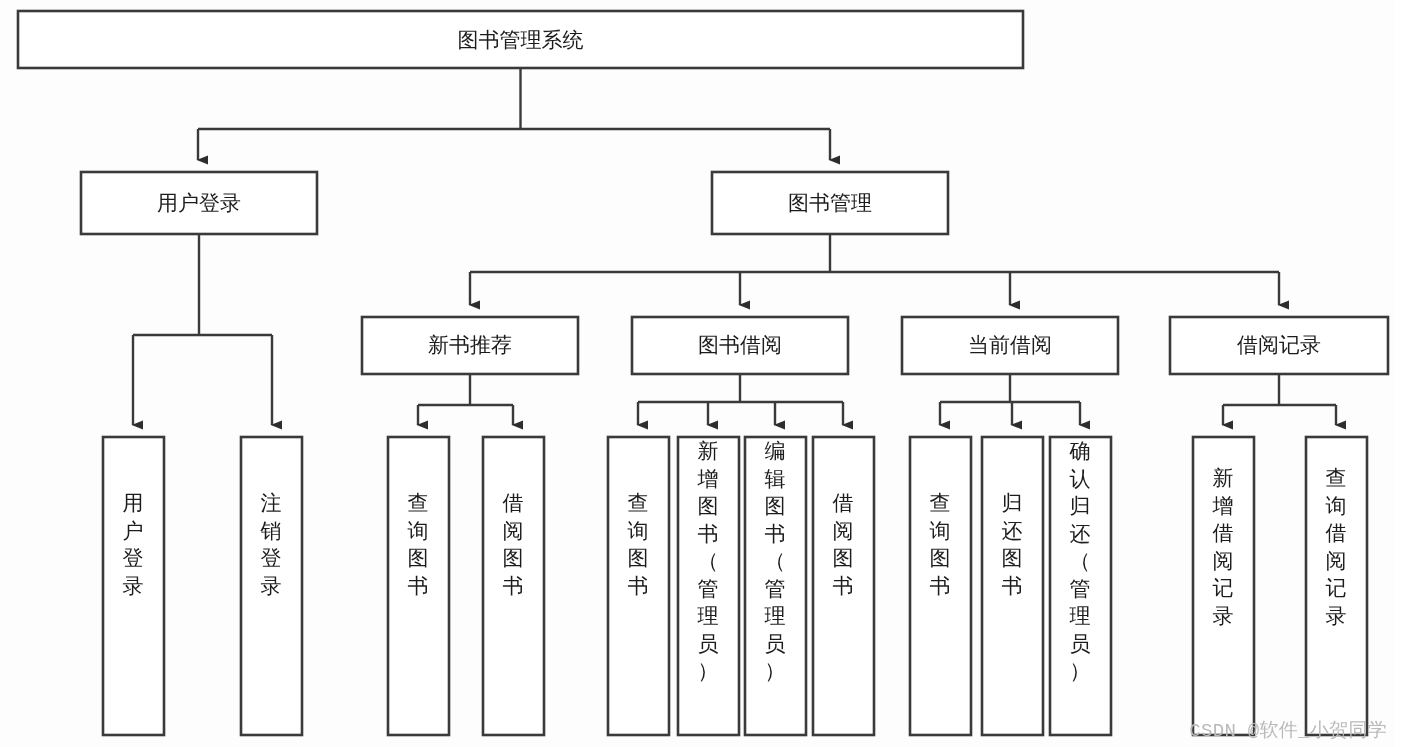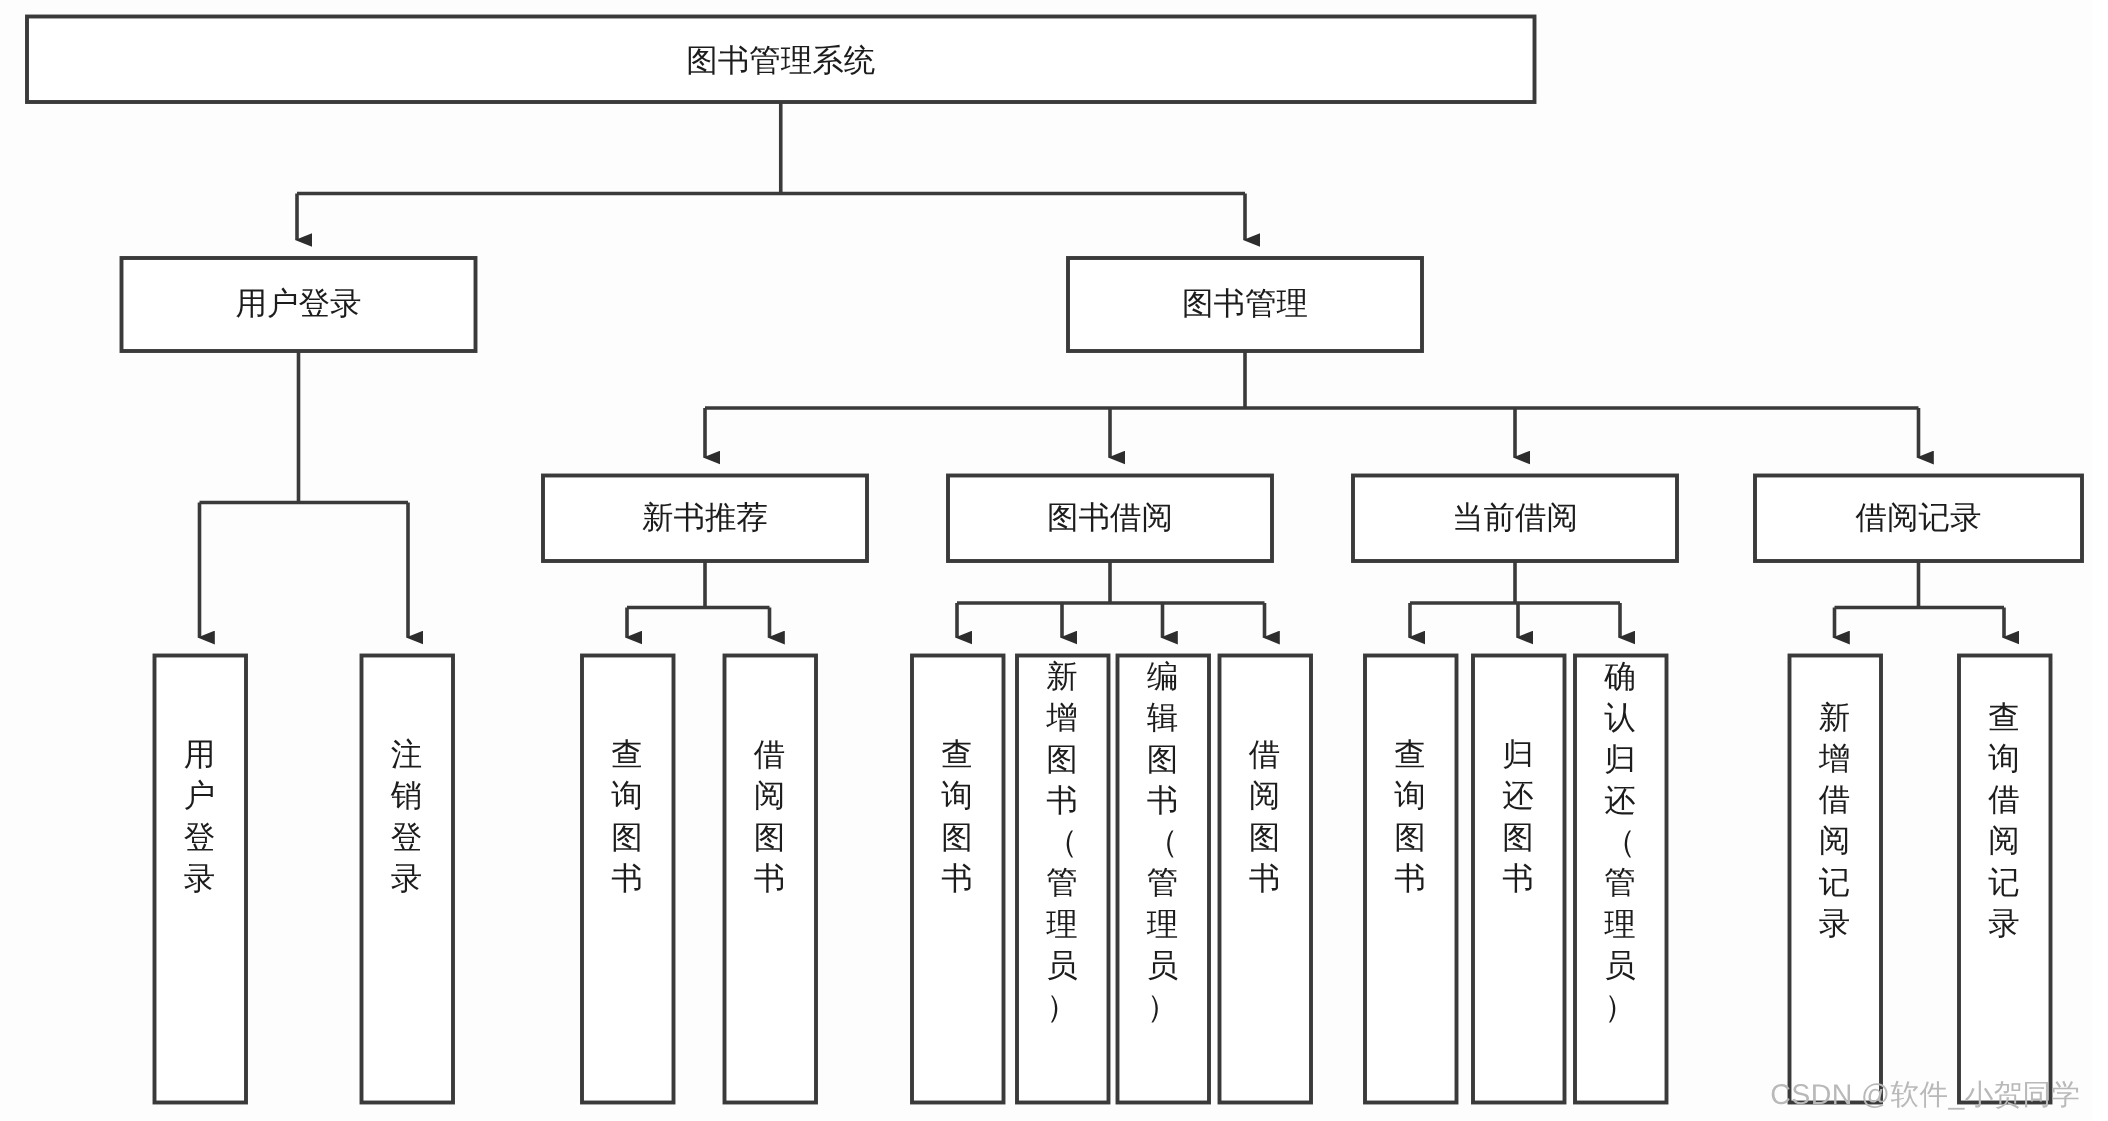--- a/index.html
+++ b/index.html
@@ -52,21 +52,21 @@
     fill: none;
   }
   .edge-arrow {
     fill: #2d2d2d;
     stroke: none;
   }
   .watermark-text {
     position: absolute;
     right: 8px;
     bottom: 4px;
-    font-family: Liberation Sans, sans-serif;
+    font-family: Liberation Mono, monospace;
     font-size: 19px;
     color: #b9b9b9;
     white-space: nowrap;
     letter-spacing: 0.3px;
     user-select: none;
     margin-left: 40px;
   }
 </style>
 </head>
 <body>

